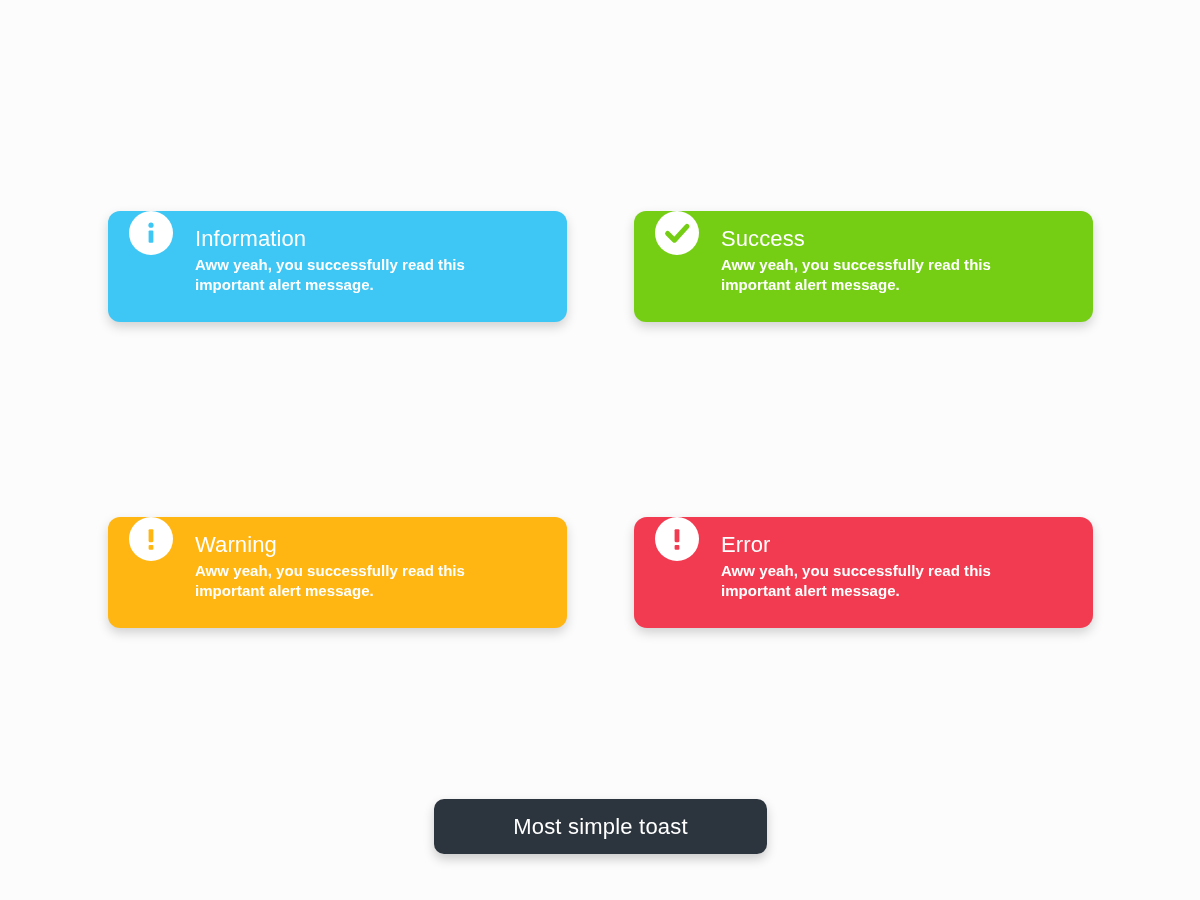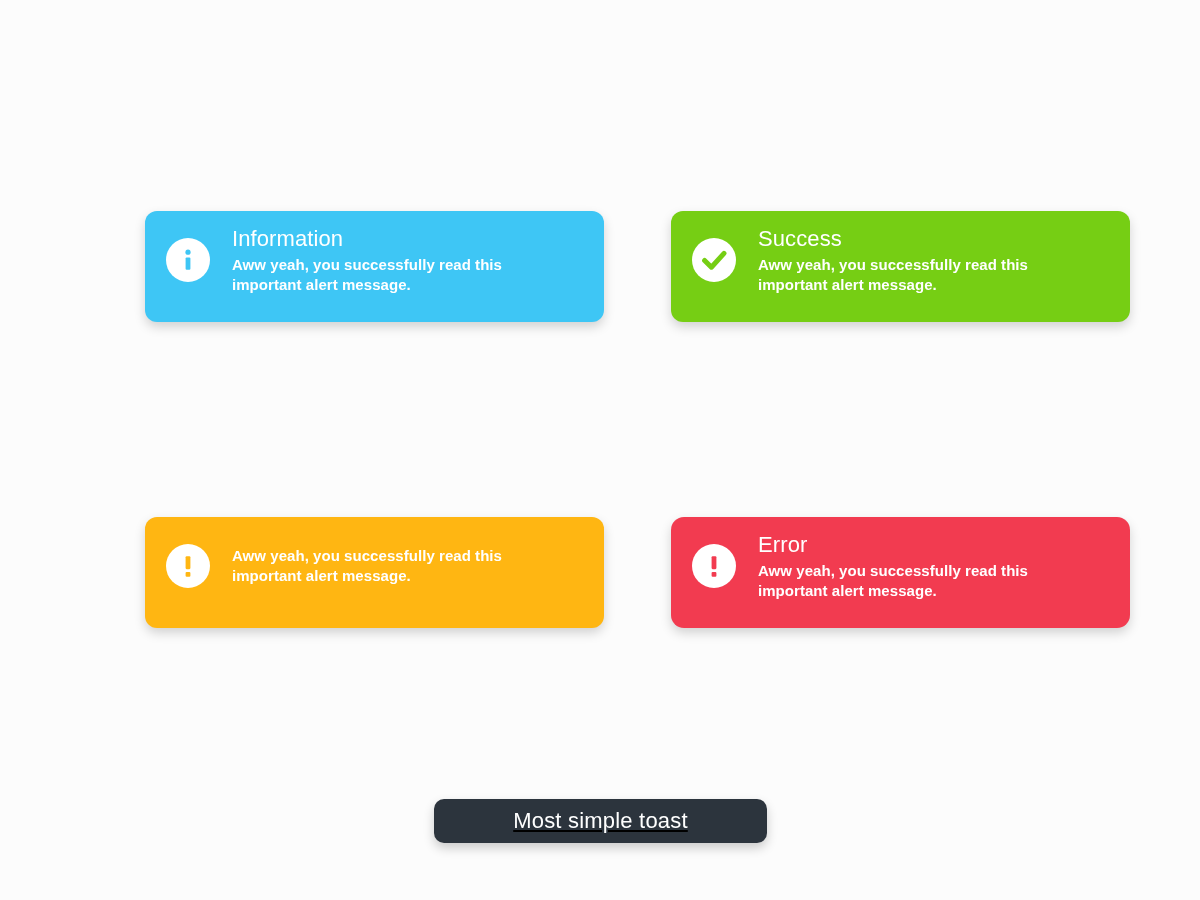--- a/index.html
+++ b/index.html
@@ -23,24 +23,22 @@
   }
 
   
   .toast {
     position: absolute;
     width: 459px;
     height: 111px;
     border-radius: 12px;
     box-sizing: border-box;
     display: flex;
-    align-items: center;
     padding: 0 18px 14px 21px;
     box-shadow: 0 5px 11px rgba(0, 0, 0, 0.17);
-    margin-left: 37px;
   }
 
   .toast-info    { left: 108px; top: 211px; background: #3ec6f5; }
   .toast-success { left: 634px; top: 211px; background: #76ce14; }
   .toast-warning { left: 108px; top: 517px; background: #ffb612; }
   .toast-error   { left: 634px; top: 517px; background: #f23b50; border-radius: 13px; }
 
   
   .icon-badge {
     width: 44px;
@@ -79,28 +77,27 @@
     letter-spacing: 0.05px;
     max-width: 290px;
   }
 
   
   .simple-toast {
     position: absolute;
     left: 434px;
     top: 799px;
     width: 333px;
-    height: 44px;
+    height: 55px;
     border-radius: 10px;
     background: #2c343d;
     display: flex;
     align-items: center;
     justify-content: center;
     box-shadow: 0 5px 11px rgba(0, 0, 0, 0.2);
-    text-decoration: underline;
   }
   .simple-toast-label {
     color: #ffffff;
     font-size: 22px;
     line-height: 26px;
     font-weight: 400;
     letter-spacing: 0.2px;
     white-space: nowrap;
   }
 </style>
@@ -135,20 +132,21 @@
   </div>
 
   <div class="toast toast-warning">
     <span class="icon-badge">
       <svg width="44" height="44" viewBox="0 0 44 44" aria-hidden="true">
         <rect x="19.6" y="12.2" width="4.8" height="13.0" rx="1.1" fill="#ffb612"></rect>
         <rect x="19.6" y="28.0" width="4.8" height="4.8" rx="1.1" fill="#ffb612"></rect>
       </svg>
     </span>
     <div class="toast-text">
+      <div class="toast-title">Warning</div>
       <div class="toast-message">Aww yeah, you successfully read this important alert message.</div>
     </div>
   </div>
 
   <div class="toast toast-error">
     <span class="icon-badge">
       <svg width="44" height="44" viewBox="0 0 44 44" aria-hidden="true">
         <rect x="19.6" y="12.2" width="4.8" height="13.0" rx="1.1" fill="#f23b50"></rect>
         <rect x="19.6" y="28.0" width="4.8" height="4.8" rx="1.1" fill="#f23b50"></rect>
       </svg>

